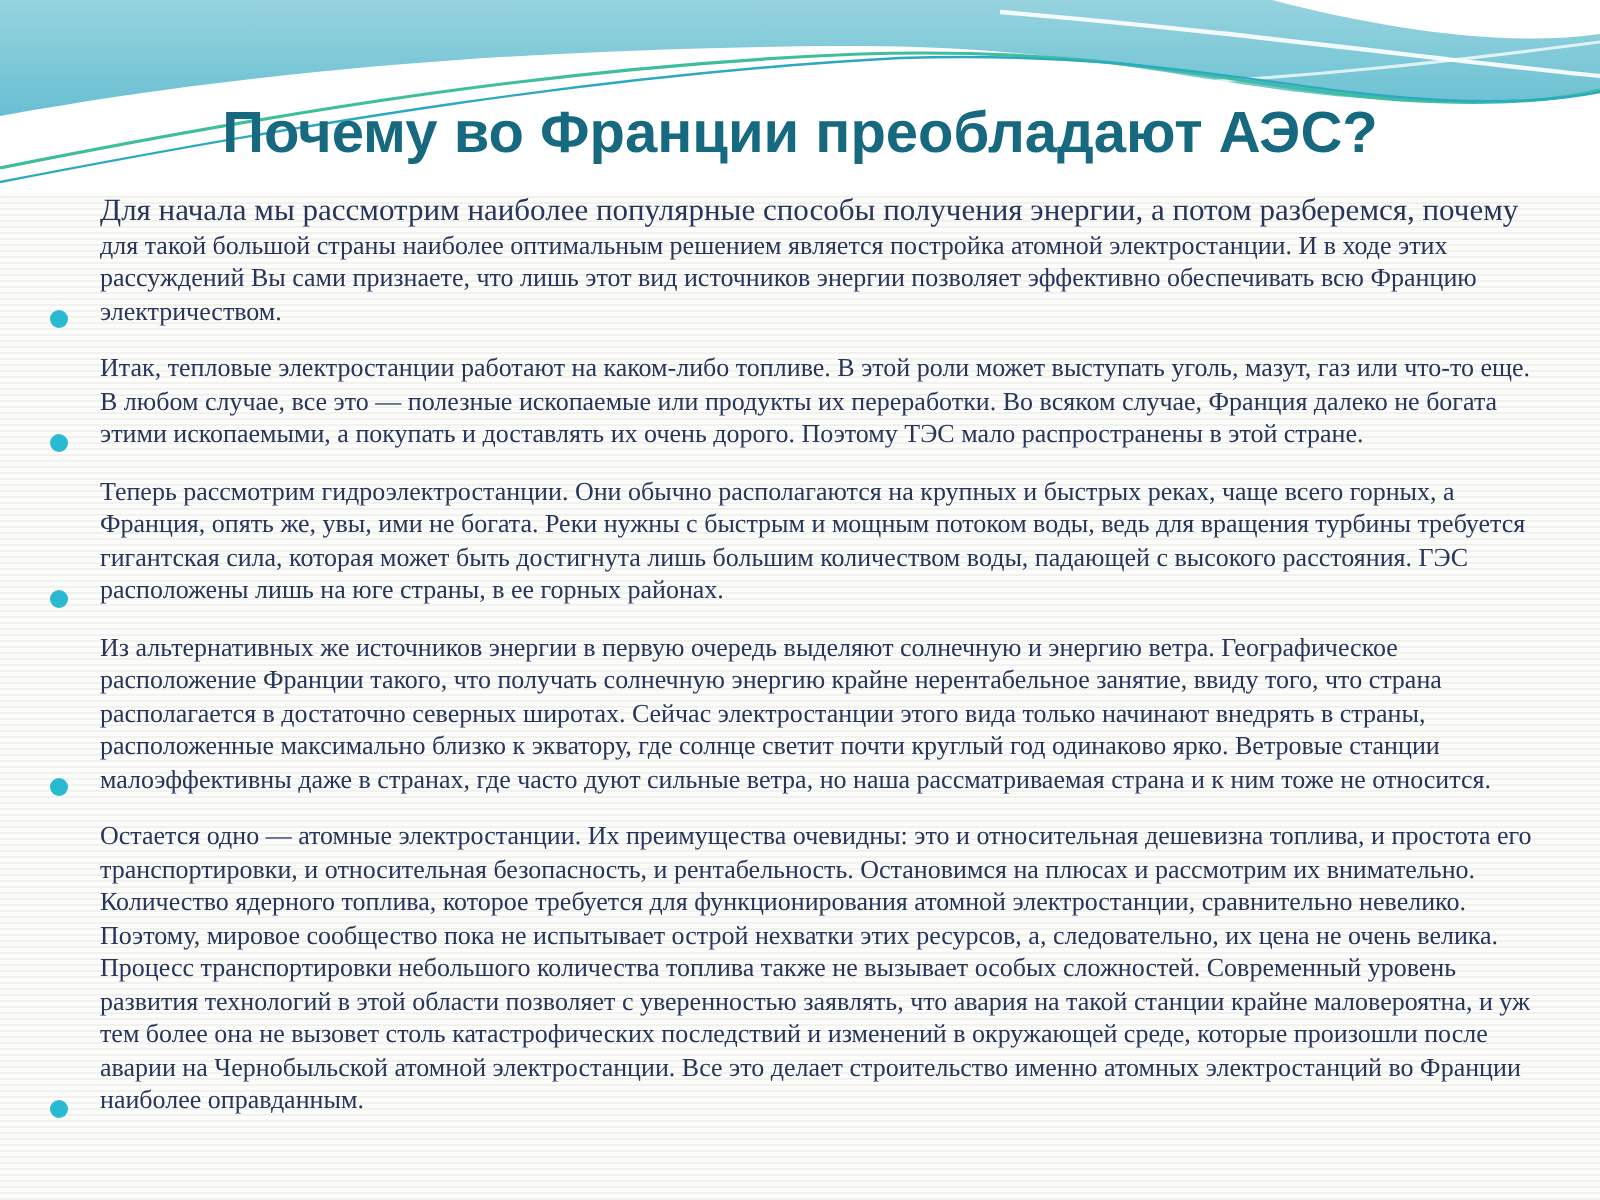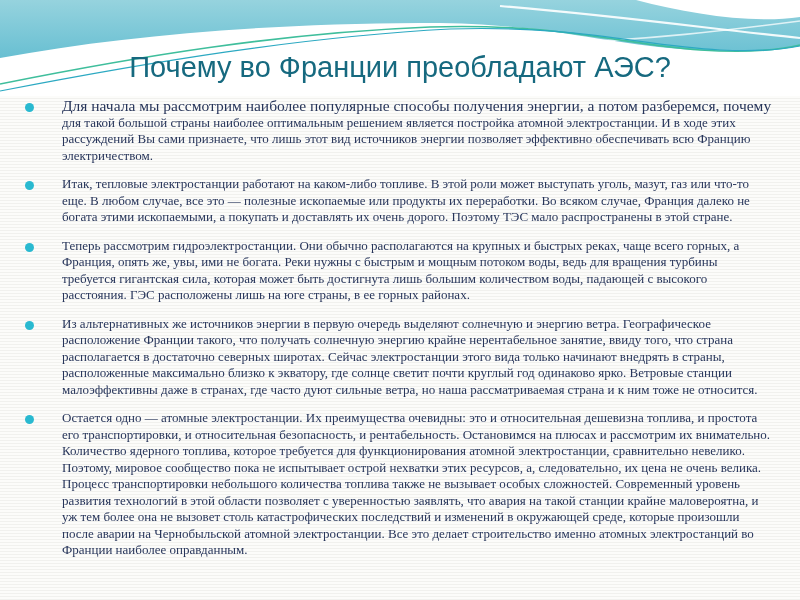--- a/index.html
+++ b/index.html
@@ -23,36 +23,35 @@
     position: absolute; top: 0; left: 0;
     width: 800px; height: 96px;
   }
   .header svg { position: absolute; top: 0; left: 0; display: block; }
   .slide-title {
     position: absolute;
     top: 50px; left: 0; width: 100%;
     margin: 0;
     text-align: center;
     font-family: "Liberation Sans", sans-serif;
-    font-weight: normal;
+    font-weight: bold;
     font-size: 29px;
     line-height: 34px;
     color: #16697f;
     letter-spacing: 0px;
   }
   .content {
     position: absolute;
     top: 98px; left: 0; right: 0;
     padding: 0 26px 0 22px;
   }
   .bullet-item {
     display: flex;
-    align-items: flex-start;
+    align-items: flex-end;
     margin: 0 0 12px 0;
-    gap: 12px;
   }
   .bullet-dot {
     flex: 0 0 auto;
     width: 9px; height: 9px;
     margin: 5px 16px 0 3px;
     border-radius: 50%;
     background: #29b9d0;
   }
   .bullet-text {
     margin: 0;

